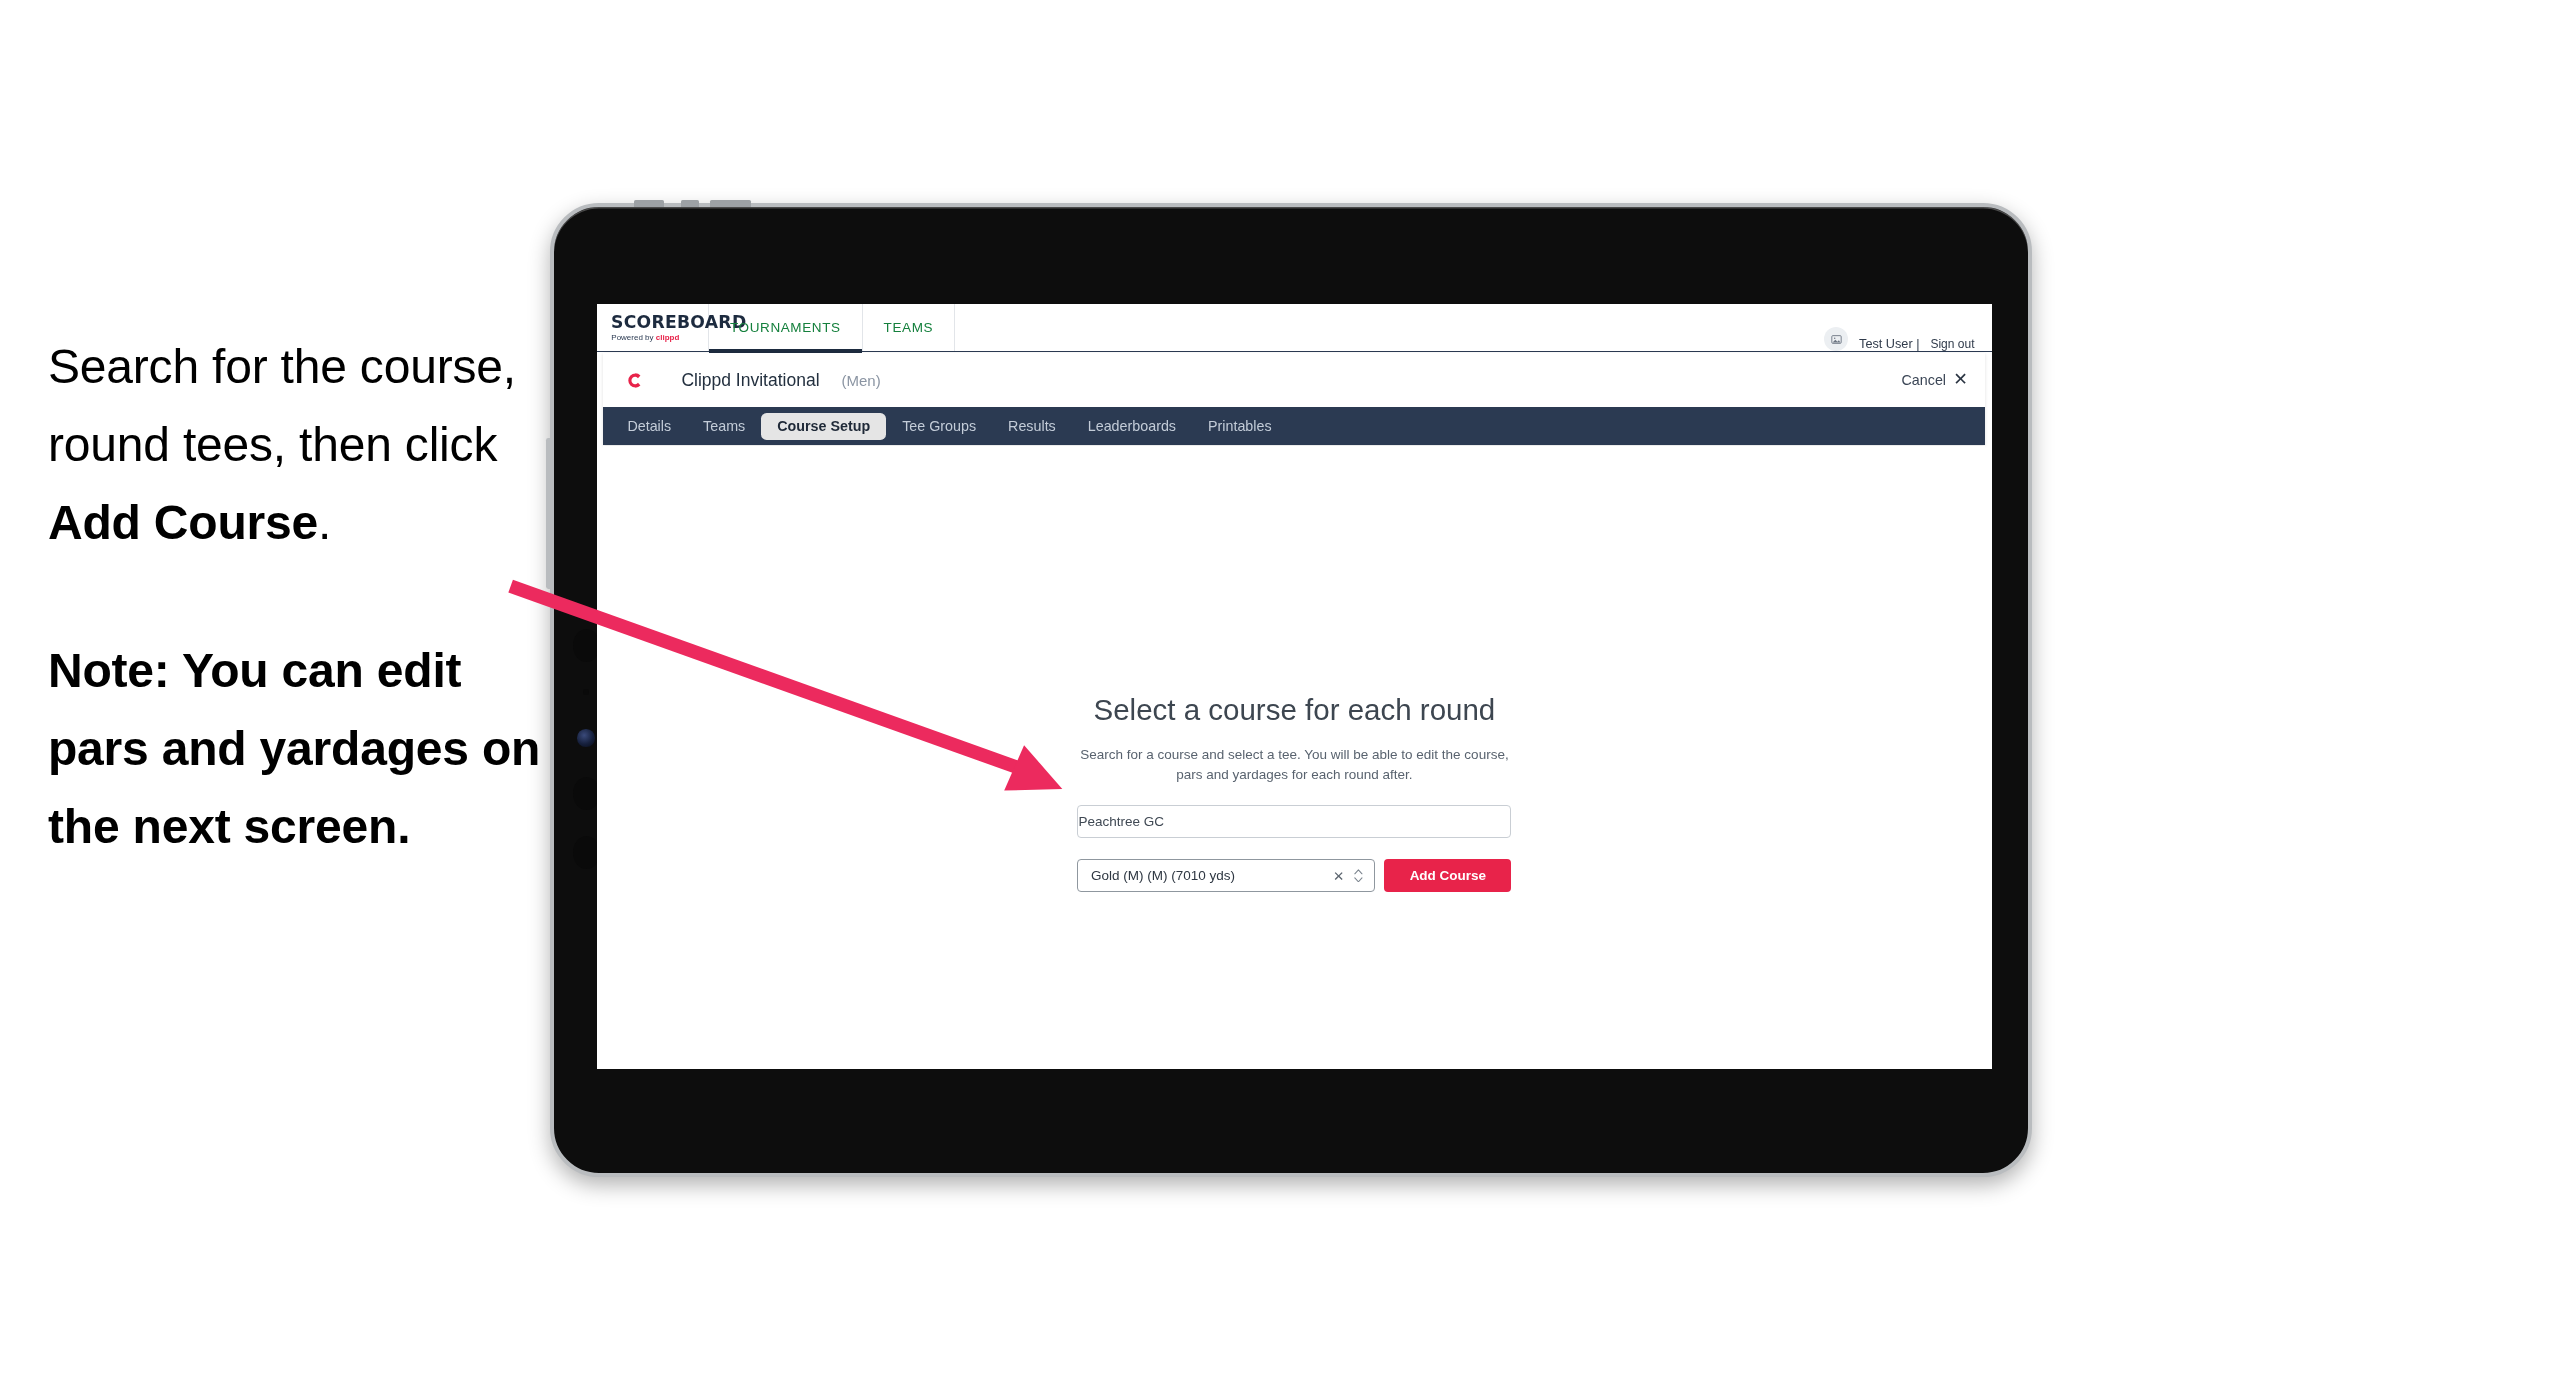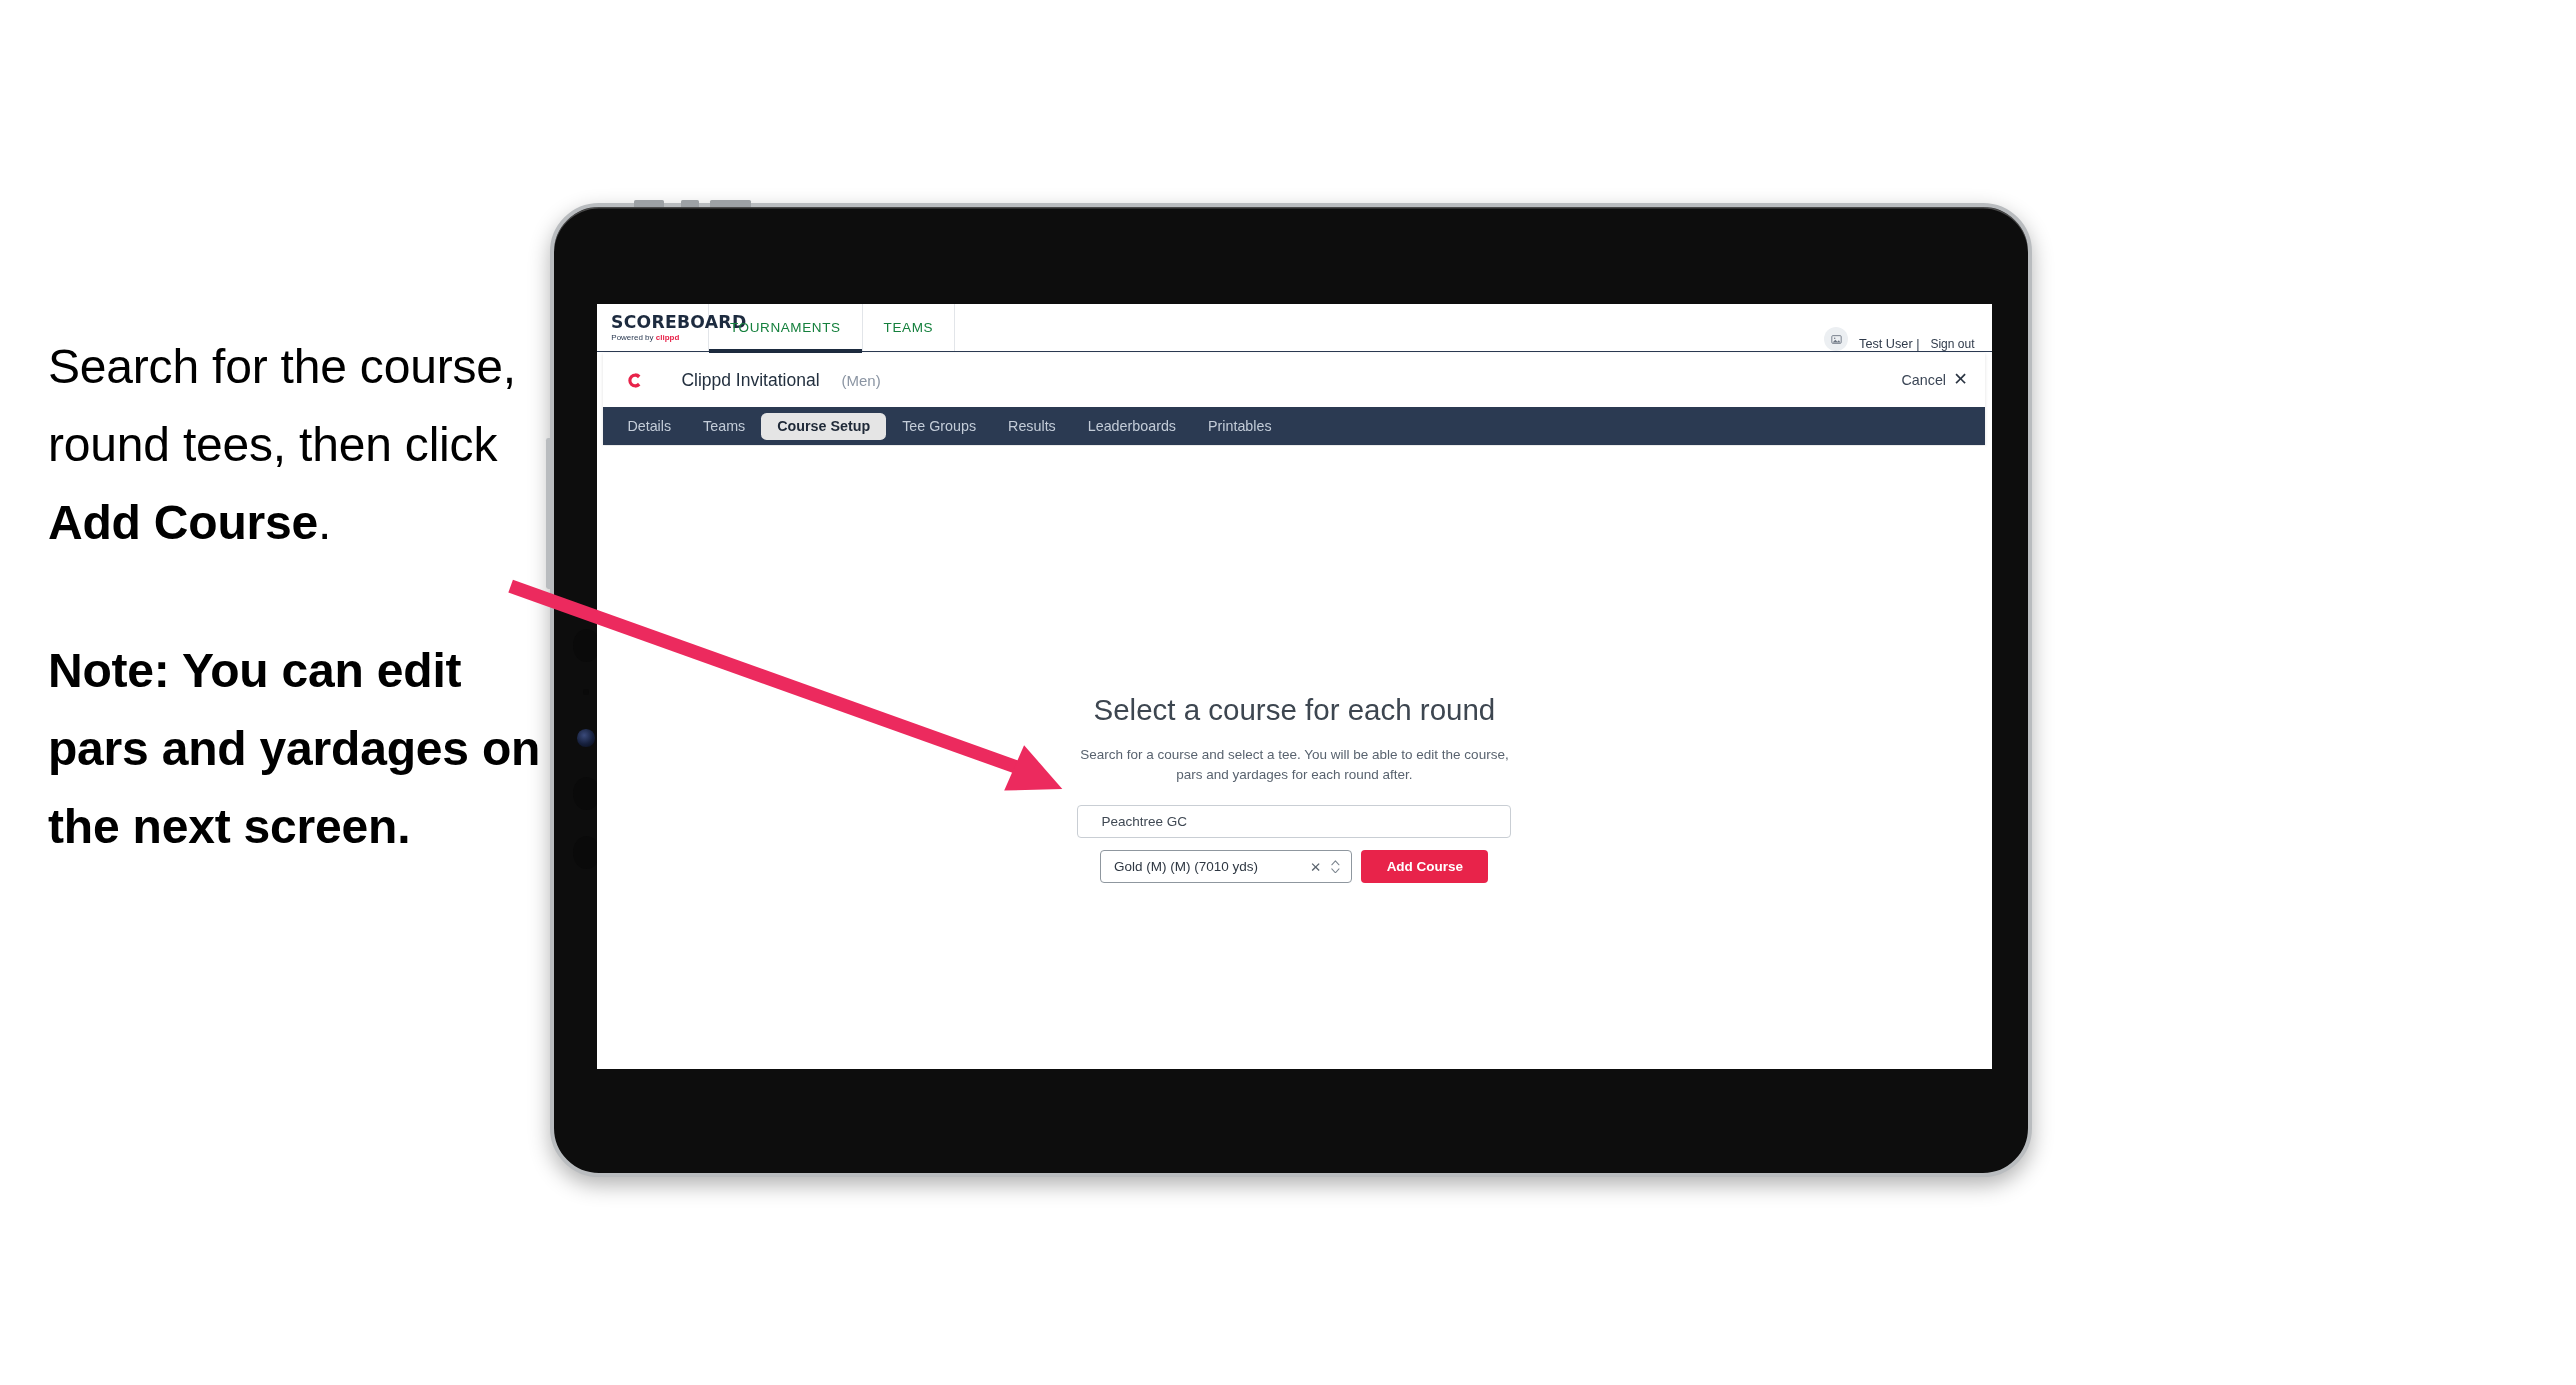--- a/index.html
+++ b/index.html
@@ -228,30 +228,30 @@
     color: #59636f;
   }
   #course-input {
     margin-top: 19px;
     width: 434px; height: 33px;
     border: 0.8px solid #c9ced4;
     border-radius: 4px;
     background: #fff;
     font-size: 13.5px;
     color: #3f4853;
-    padding: 0 23px;
+    padding: 0 0;
     font-family: "Liberation Sans", sans-serif;
     outline: none;
   }
   #course-input::placeholder { color: #9aa3ad; }
 
   #tee-row {
-    margin-top: 12px;
+    margin-top: 21px;
     display: flex; align-items: stretch; gap: 9.6px;
-    width: 388px;
+    width: 434px;
   }
   #tee-select {
     flex: 1;
     height: 33px;
     border: 0.8px solid #8f979f;
     border-radius: 4px;
     background: #fff;
     display: flex; align-items: center;
     padding: 0 8px 0 12.7px;
     cursor: pointer;

